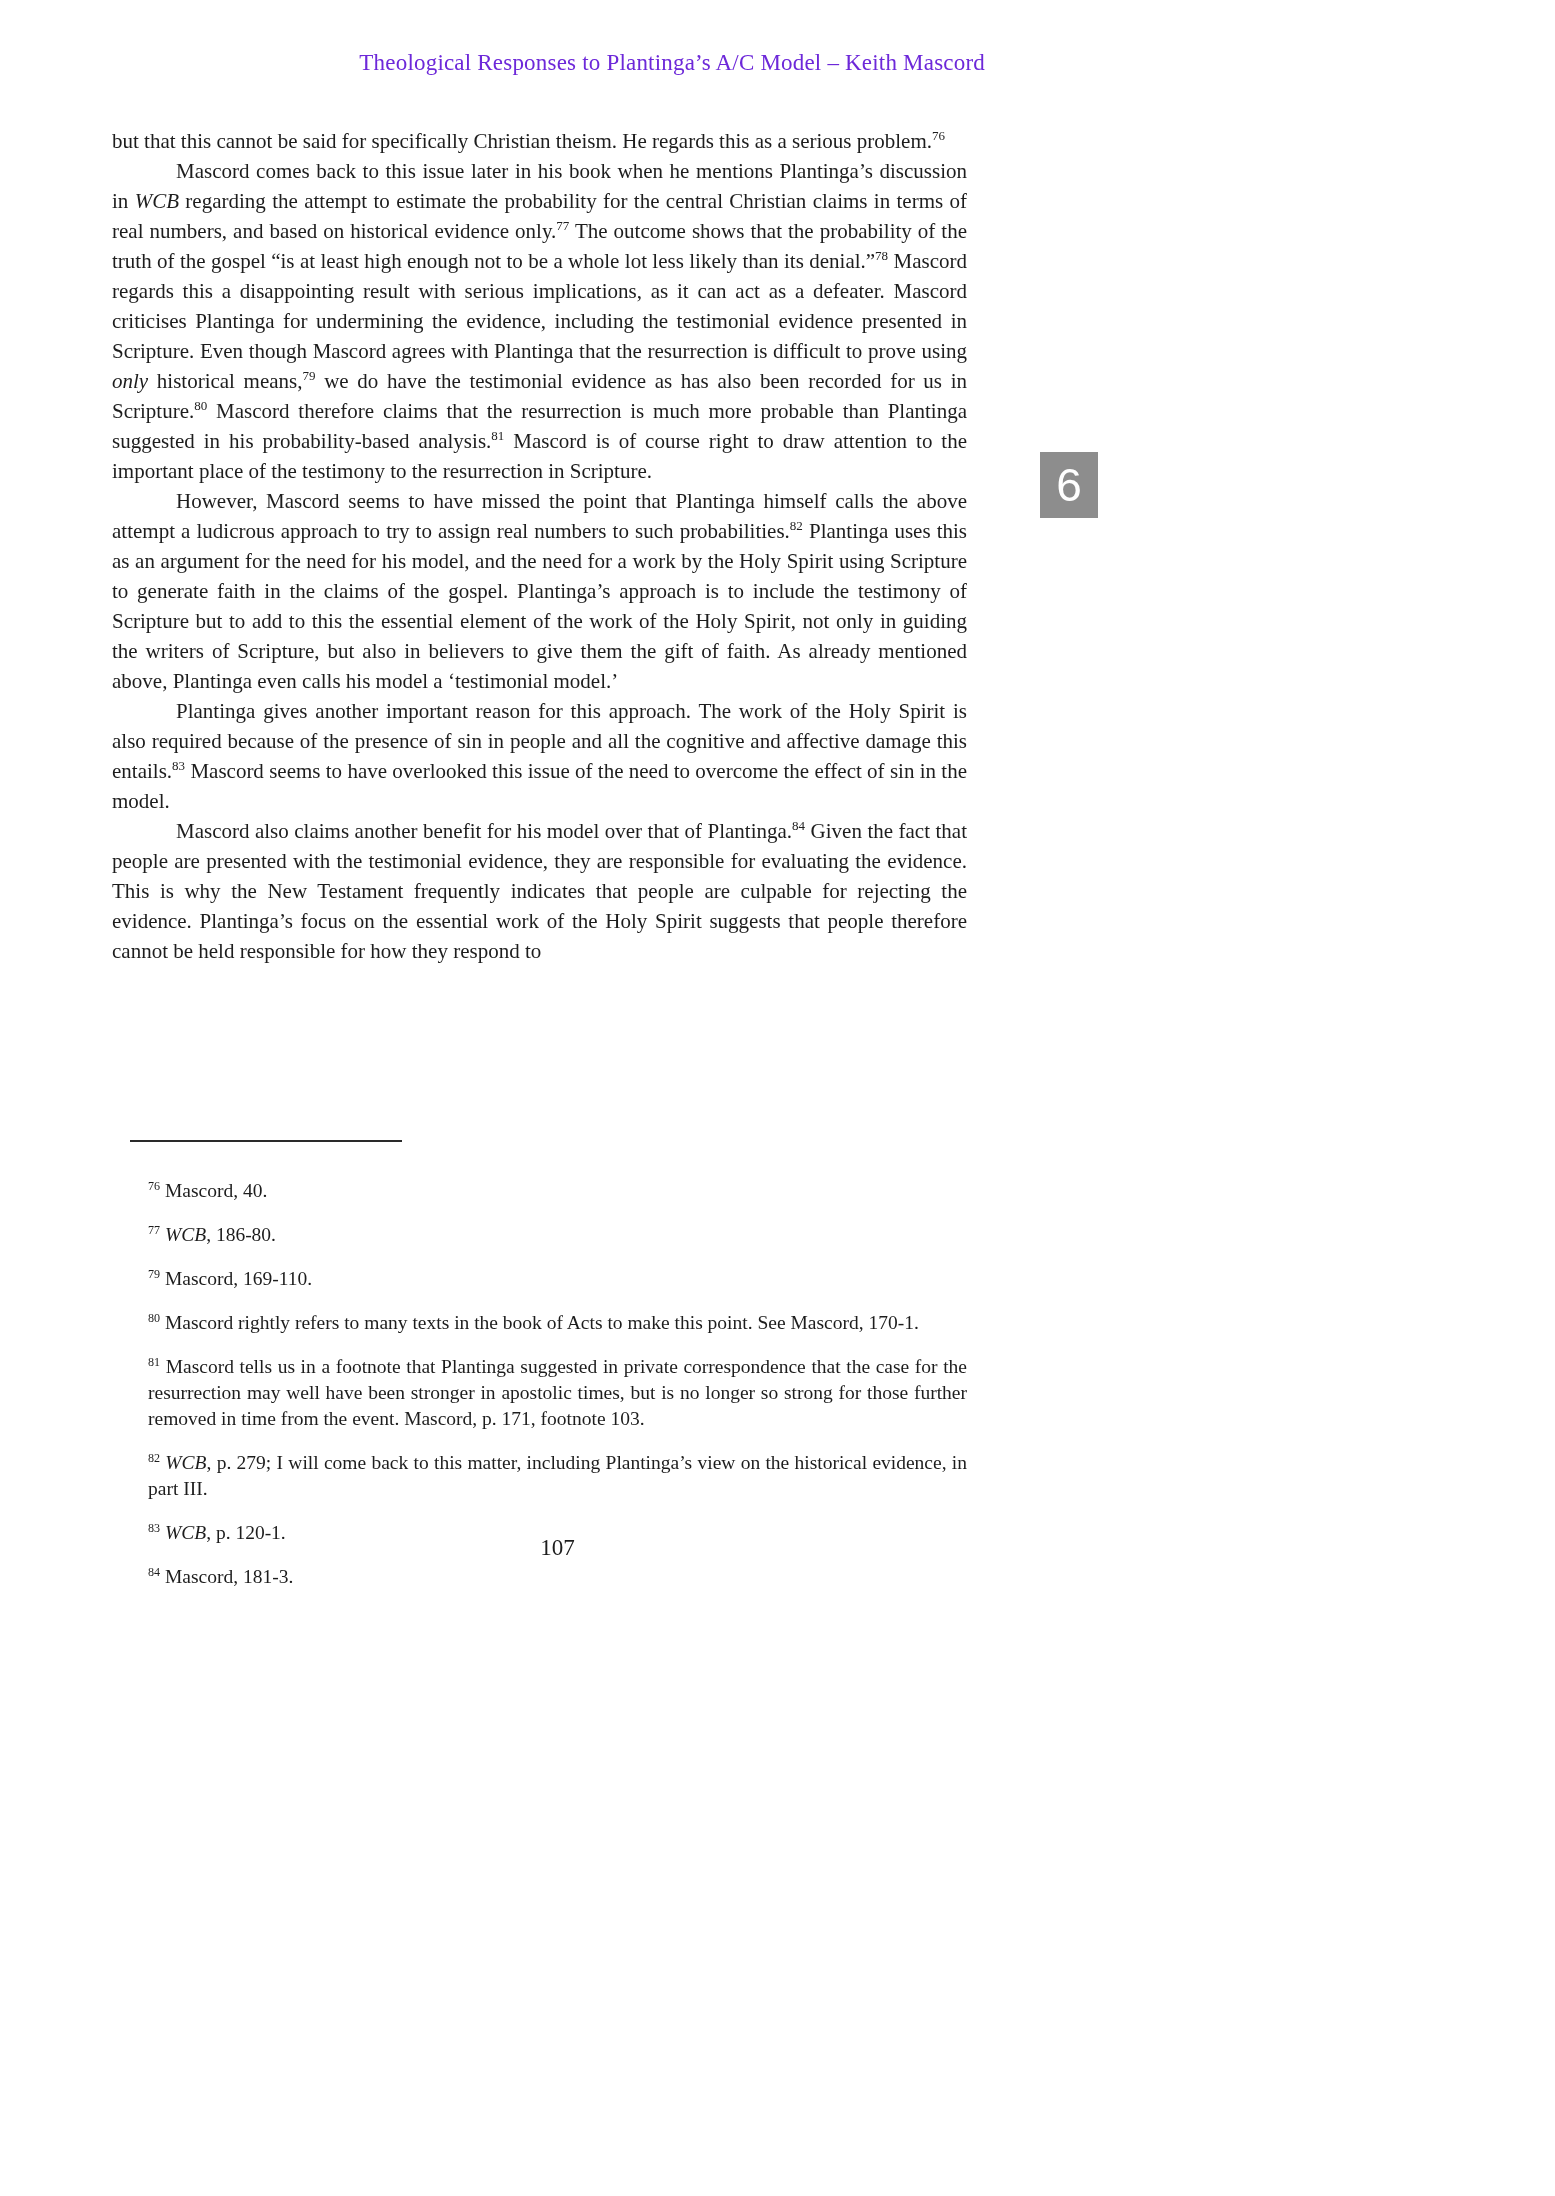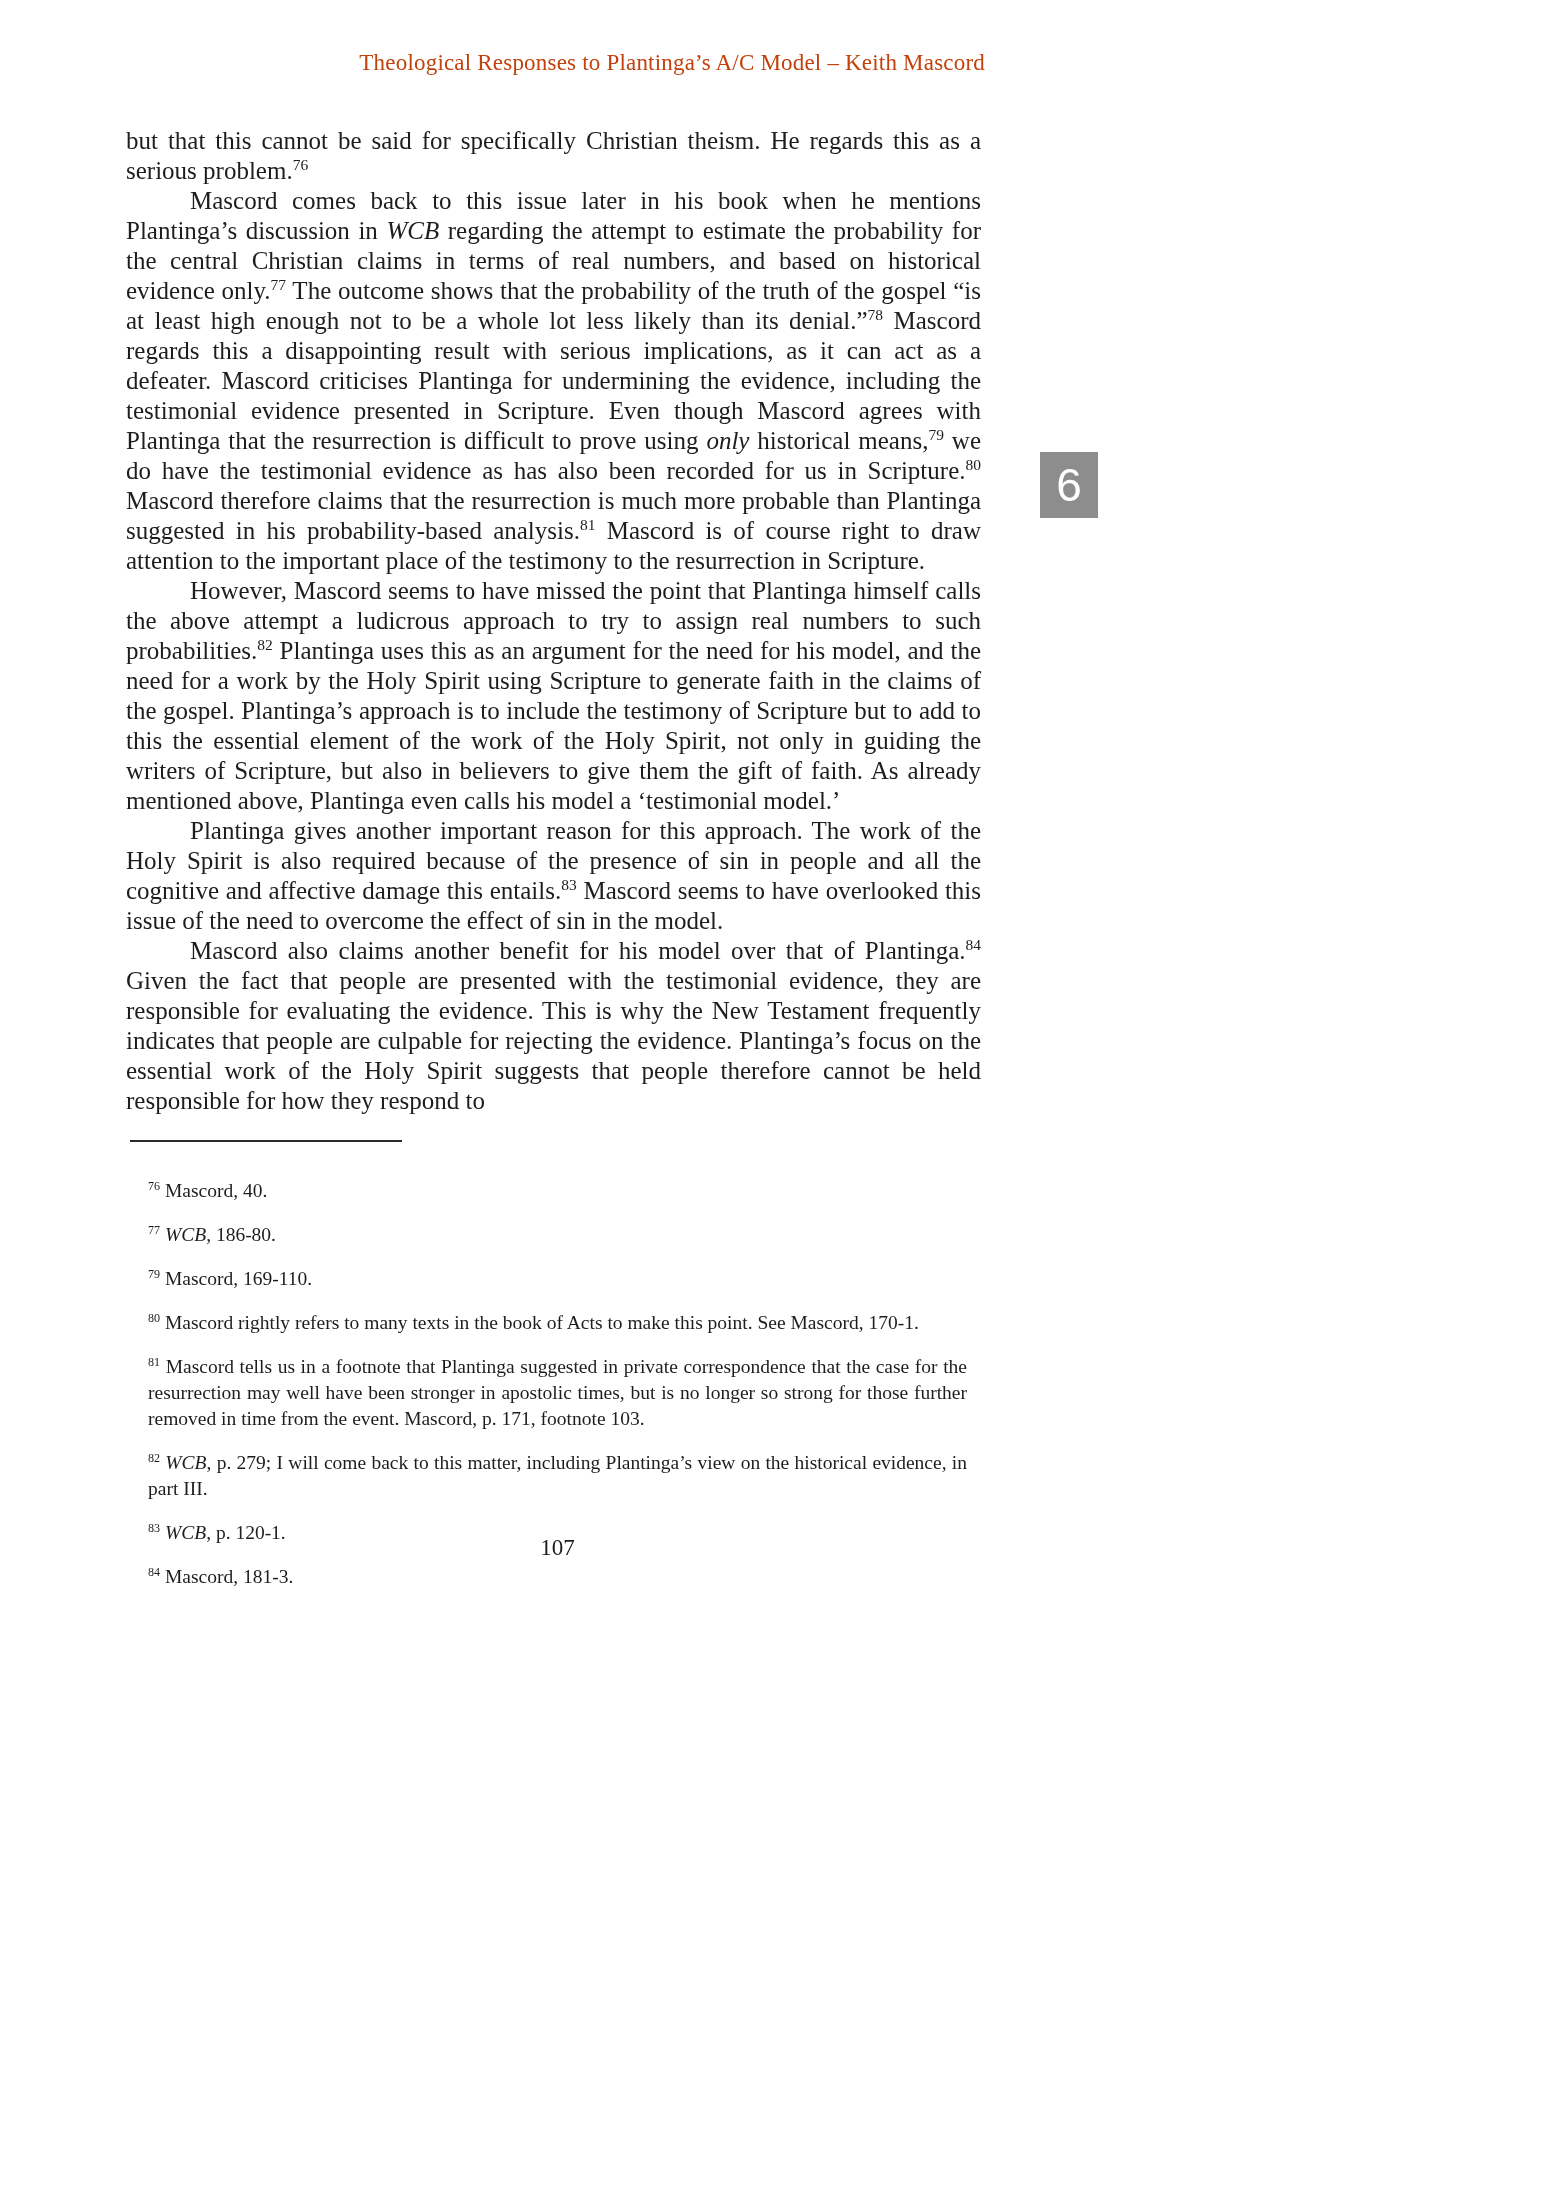--- a/index.html
+++ b/index.html
@@ -17,28 +17,28 @@
     overflow: hidden;
   }
   .running-header {
     position: absolute;
     left: 130px;
     top: 50px;
     width: 855px;
     text-align: right;
     font-size: 23px;
     letter-spacing: 0.2px;
-    color: #c2410c;
+    color: #6d28d9;
   }
   .body-text {
     position: absolute;
-    left: 126px;
+    left: 112px;
     top: 126px;
     width: 855px;
-    font-size: 25px;
+    font-size: 21px;
     line-height: 30px;
     text-align: justify;
   }
   .body-text p {
     margin: 0;
   }
   .body-text p.indent {
     text-indent: 64px;
   }
   sup {

